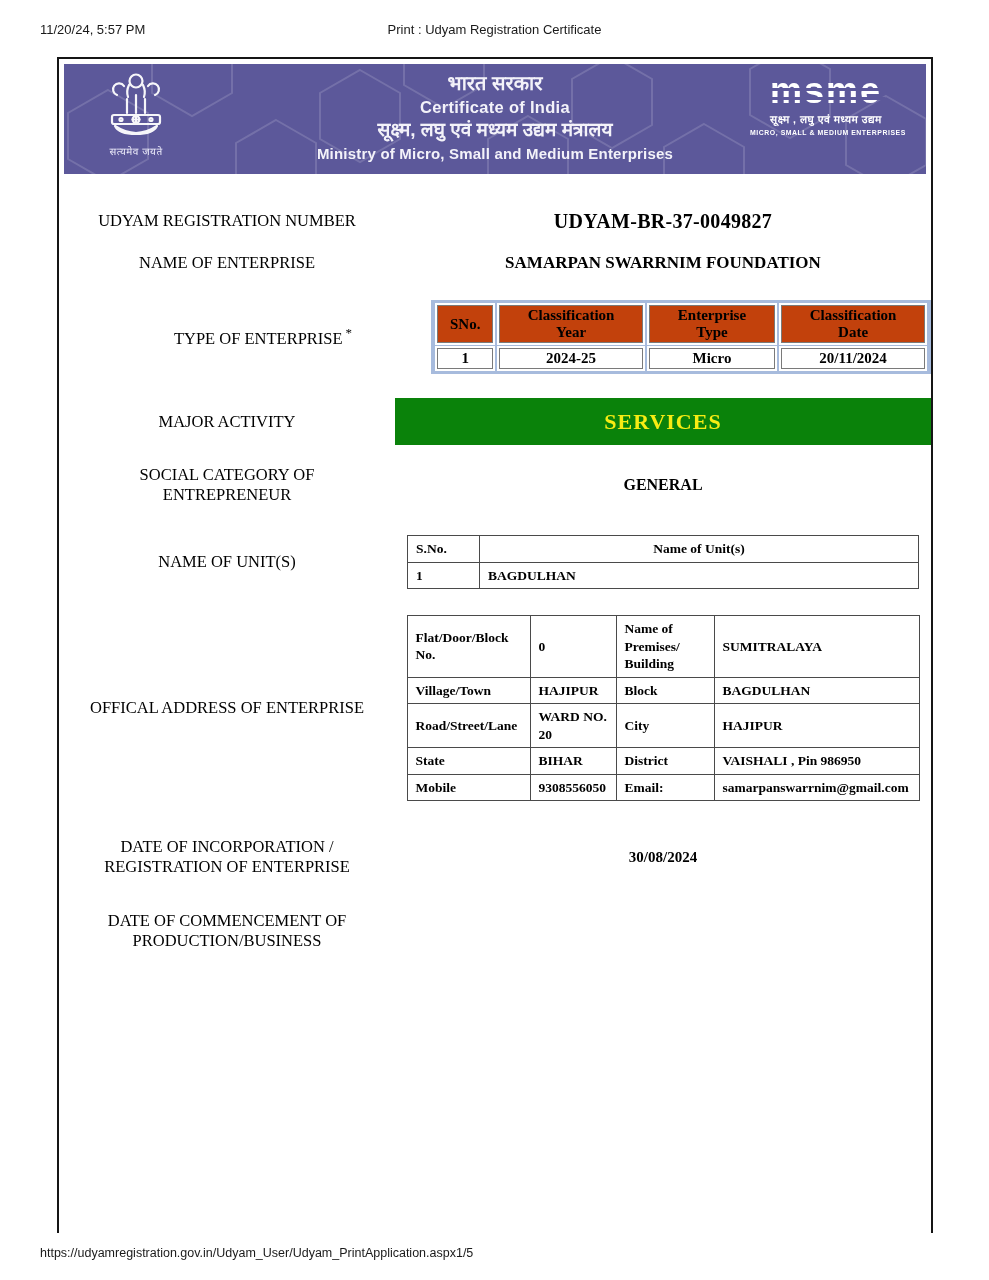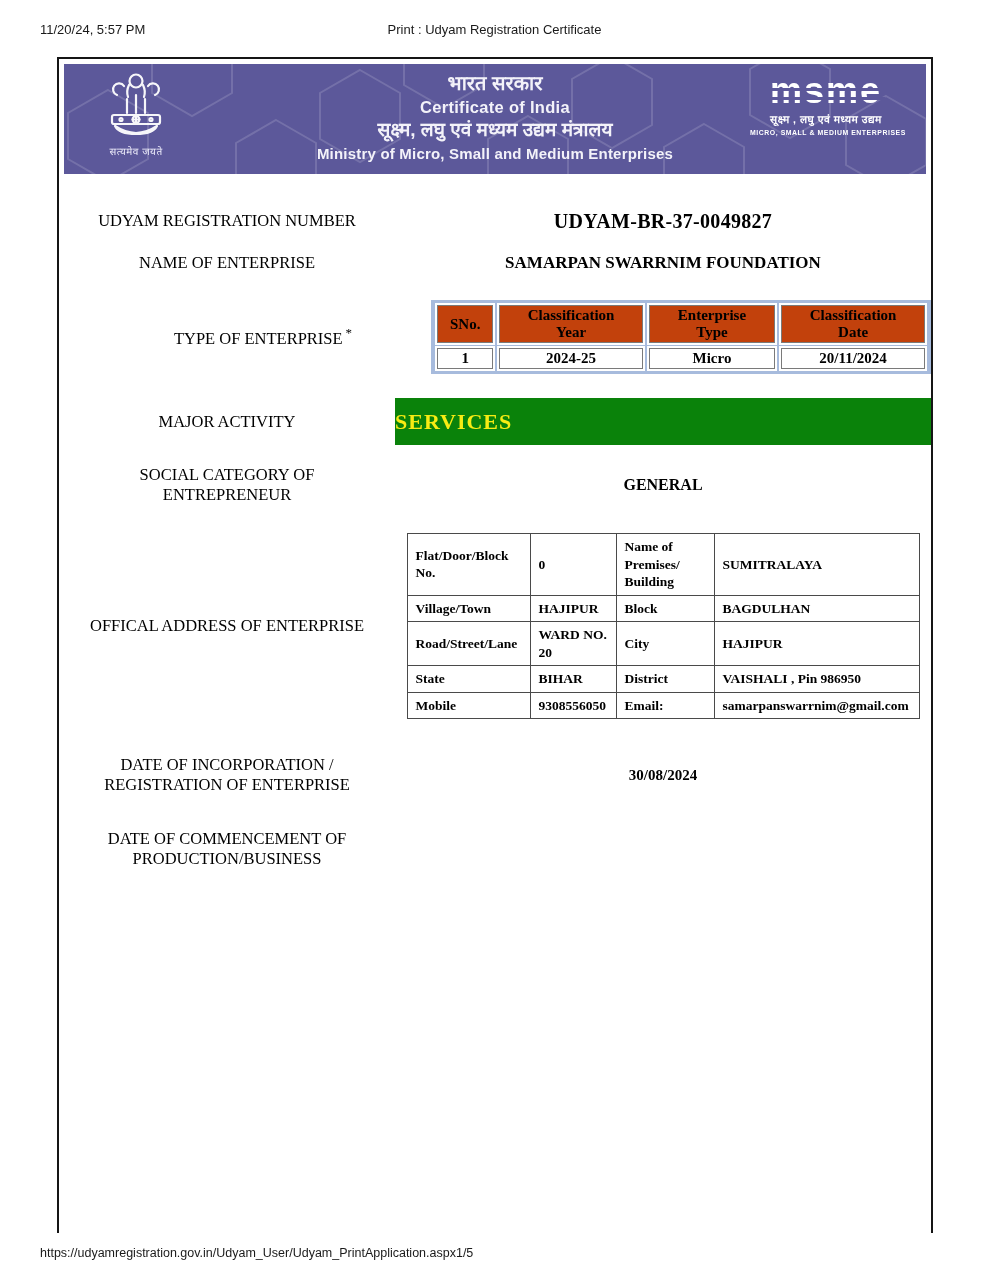--- a/index.html
+++ b/index.html
@@ -67,21 +67,21 @@
   table.ctable { border-spacing:6px 5px; background:#A7BBDD; margin:0 auto; border-collapse:separate; }
   table.ctable td {
     background:#fff; border:1px solid #7a7a7a; box-shadow:0 0 0 2px #fff;
     font-family:"Liberation Serif", serif; font-weight:bold; font-size:15px;
     text-align:center; padding:1px 12px; color:#000;
   }
   table.ctable td.hd { background:#c2410c; }
 
   .r-major { margin-top:24px; }
   .major-bar {
-    width:100%; height:47px; background:#0A820A; display:flex; align-items:center; 
+    width:100%; height:47px; background:#0A820A; display:flex; align-items:center; justify-content:center;
   }
   .major-bar span { color:#F7EC13; font-family:"Liberation Serif", serif; font-weight:bold; font-size:22px; letter-spacing:1px; }
 
   .r-social { margin-top:18px; min-height:44px; }
   .r-social .label span { max-width:232px; }
   .r-social .value { font-size:16px; font-weight:bold; }
 
   .r-units { margin-top:28px; }
   table.dtable {
     border-collapse:collapse; margin:0 auto; background:#fff;
@@ -224,20 +224,39 @@
       </div>
     </div>
 
     <div class="row r-social">
       <div class="label">
           <span>SOCIAL CATEGORY OF ENTREPRENEUR</span>
         </div>
       <div class="value">GENERAL</div>
     </div>
 
+    <div class="row r-units">
+      <div class="label">
+          <span>NAME OF UNIT(S)</span>
+        </div>
+      <div class="value">
+        <table class="dtable utable">
+          <tbody>
+            <tr>
+              <th class="sno">S.No.</th>
+              <th class="uname">Name of Unit(s)</th>
+            </tr>
+            <tr>
+              <td>1</td>
+              <td>BAGDULHAN</td>
+            </tr>
+          </tbody>
+        </table>
+      </div>
+    </div>
 
     <div class="row r-address">
       <div class="label">
           <span>OFFICAL ADDRESS OF ENTERPRISE</span>
         </div>
       <div class="value">
         <table class="dtable atable">
           <colgroup>
               <col class="c1">
               <col class="c2">

